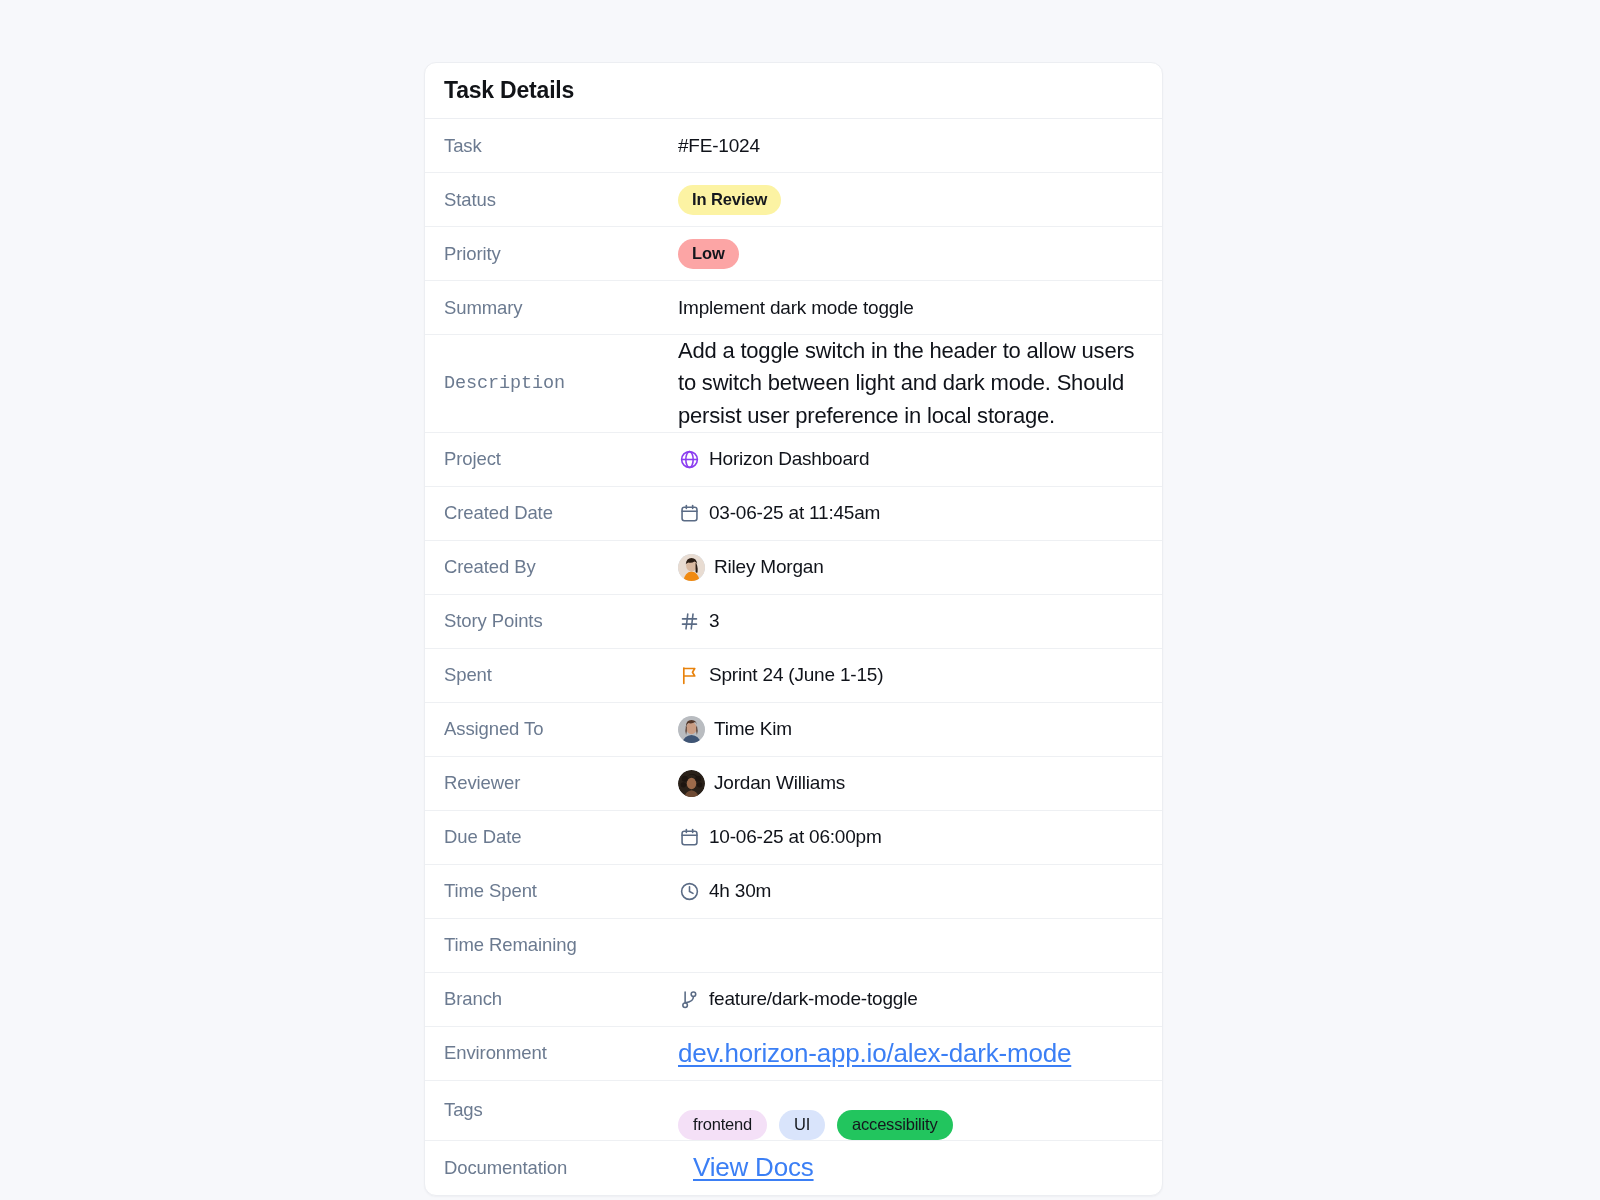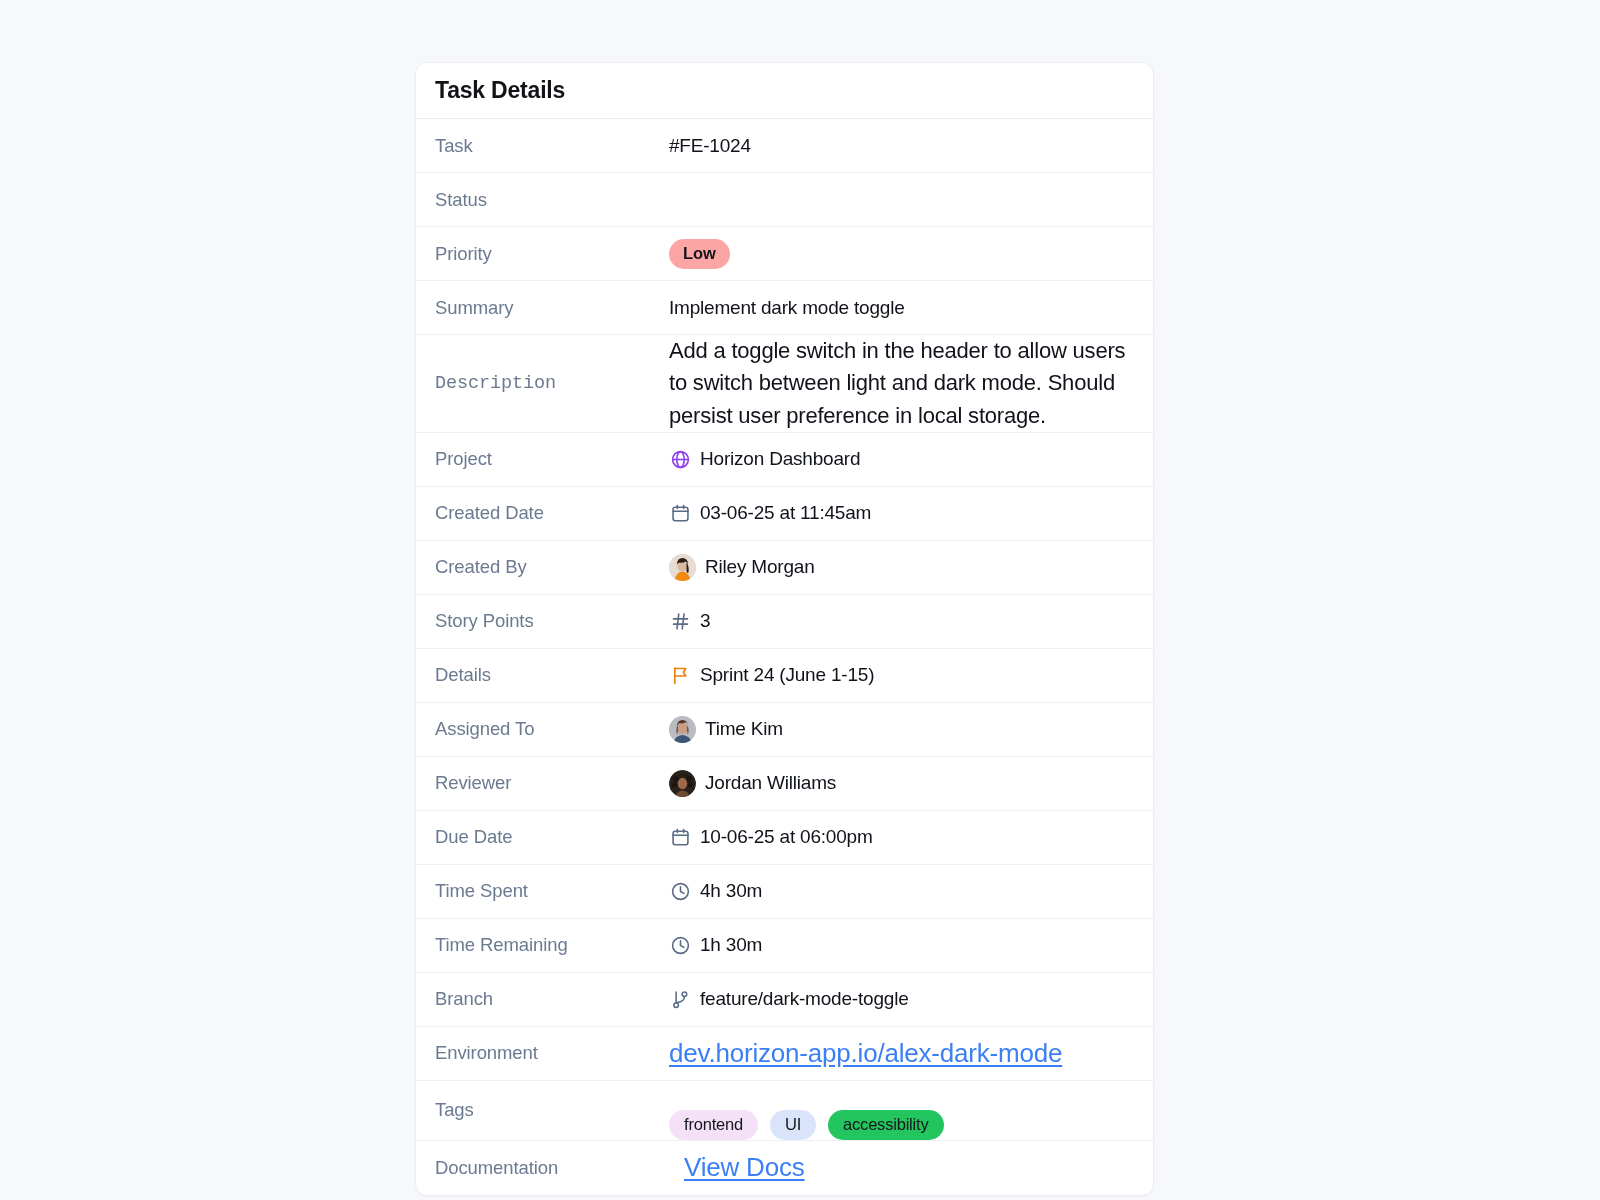--- a/index.html
+++ b/index.html
@@ -14,21 +14,21 @@
 
   .page {
     position: relative;
     width: 1600px;
     height: 1200px;
     background: #f7f8fb;
   }
 
   .card {
     position: absolute;
-    left: 415px;
+    left: 424px;
     top: 62px;
     width: 739px;
     background: #ffffff;
     border: 1px solid #eceef2;
     border-radius: 12px;
     overflow: hidden;
     box-shadow: 0 1px 2px rgba(16, 24, 40, 0.04);
   }
 
   .card-header {
@@ -166,20 +166,23 @@
 
     <div class="row">
       <div class="row-label">Task</div>
       <div class="row-value">
         <span>#FE-1024</span>
       </div>
     </div>
 
     <div class="row">
       <div class="row-label">Status</div>
+      <div class="row-value">
+        <span class="badge badge-status">In Review</span>
+      </div>
     </div>
 
     <div class="row">
       <div class="row-label">Priority</div>
       <div class="row-value">
         <span class="badge badge-priority">Low</span>
       </div>
     </div>
 
     <div class="row">
@@ -250,21 +253,21 @@
             <line x1="4" y1="15" x2="20" y2="15"></line>
             <line x1="10" y1="3.5" x2="8" y2="20.5"></line>
             <line x1="16" y1="3.5" x2="14" y2="20.5"></line>
           </svg>
         </span>
         <span>3</span>
       </div>
     </div>
 
     <div class="row">
-      <div class="row-label">Details</div>
+      <div class="row-label">Spent</div>
       <div class="row-value">
         <span class="icon">
           <svg viewBox="0 0 24 24" width="21" height="21" fill="none" stroke="#e8820c" stroke-width="1.9" stroke-linecap="round" stroke-linejoin="round">
             <path d="M5.5 21 V3.5"></path>
             <path d="M5.5 4 h12.5 l-2.6 4.3 2.6 4.3 H5.5"></path>
           </svg>
         </span>
         <span>Sprint 24 (June 1-15)</span>
       </div>
     </div>
@@ -328,29 +331,20 @@
             <circle cx="12" cy="12" r="9"></circle>
             <polyline points="12,6.6 12,12 16,14.2"></polyline>
           </svg>
         </span>
         <span>4h 30m</span>
       </div>
     </div>
 
     <div class="row">
       <div class="row-label">Time Remaining</div>
-      <div class="row-value">
-        <span class="icon">
-          <svg viewBox="0 0 24 24" width="21" height="21" fill="none" stroke="#5a6b85" stroke-width="1.8" stroke-linecap="round">
-            <circle cx="12" cy="12" r="9"></circle>
-            <polyline points="12,6.6 12,12 16,14.2"></polyline>
-          </svg>
-        </span>
-        <span>1h 30m</span>
-      </div>
     </div>
 
     <div class="row">
       <div class="row-label">Branch</div>
       <div class="row-value">
         <span class="icon">
           <svg viewBox="0 0 24 24" width="21" height="21" fill="none" stroke="#5a6b85" stroke-width="1.8" stroke-linecap="round" stroke-linejoin="round">
             <line x1="7" y1="3.5" x2="7" y2="15"></line>
             <circle cx="7" cy="18.5" r="2.6"></circle>
             <circle cx="16.5" cy="6" r="2.6"></circle>

